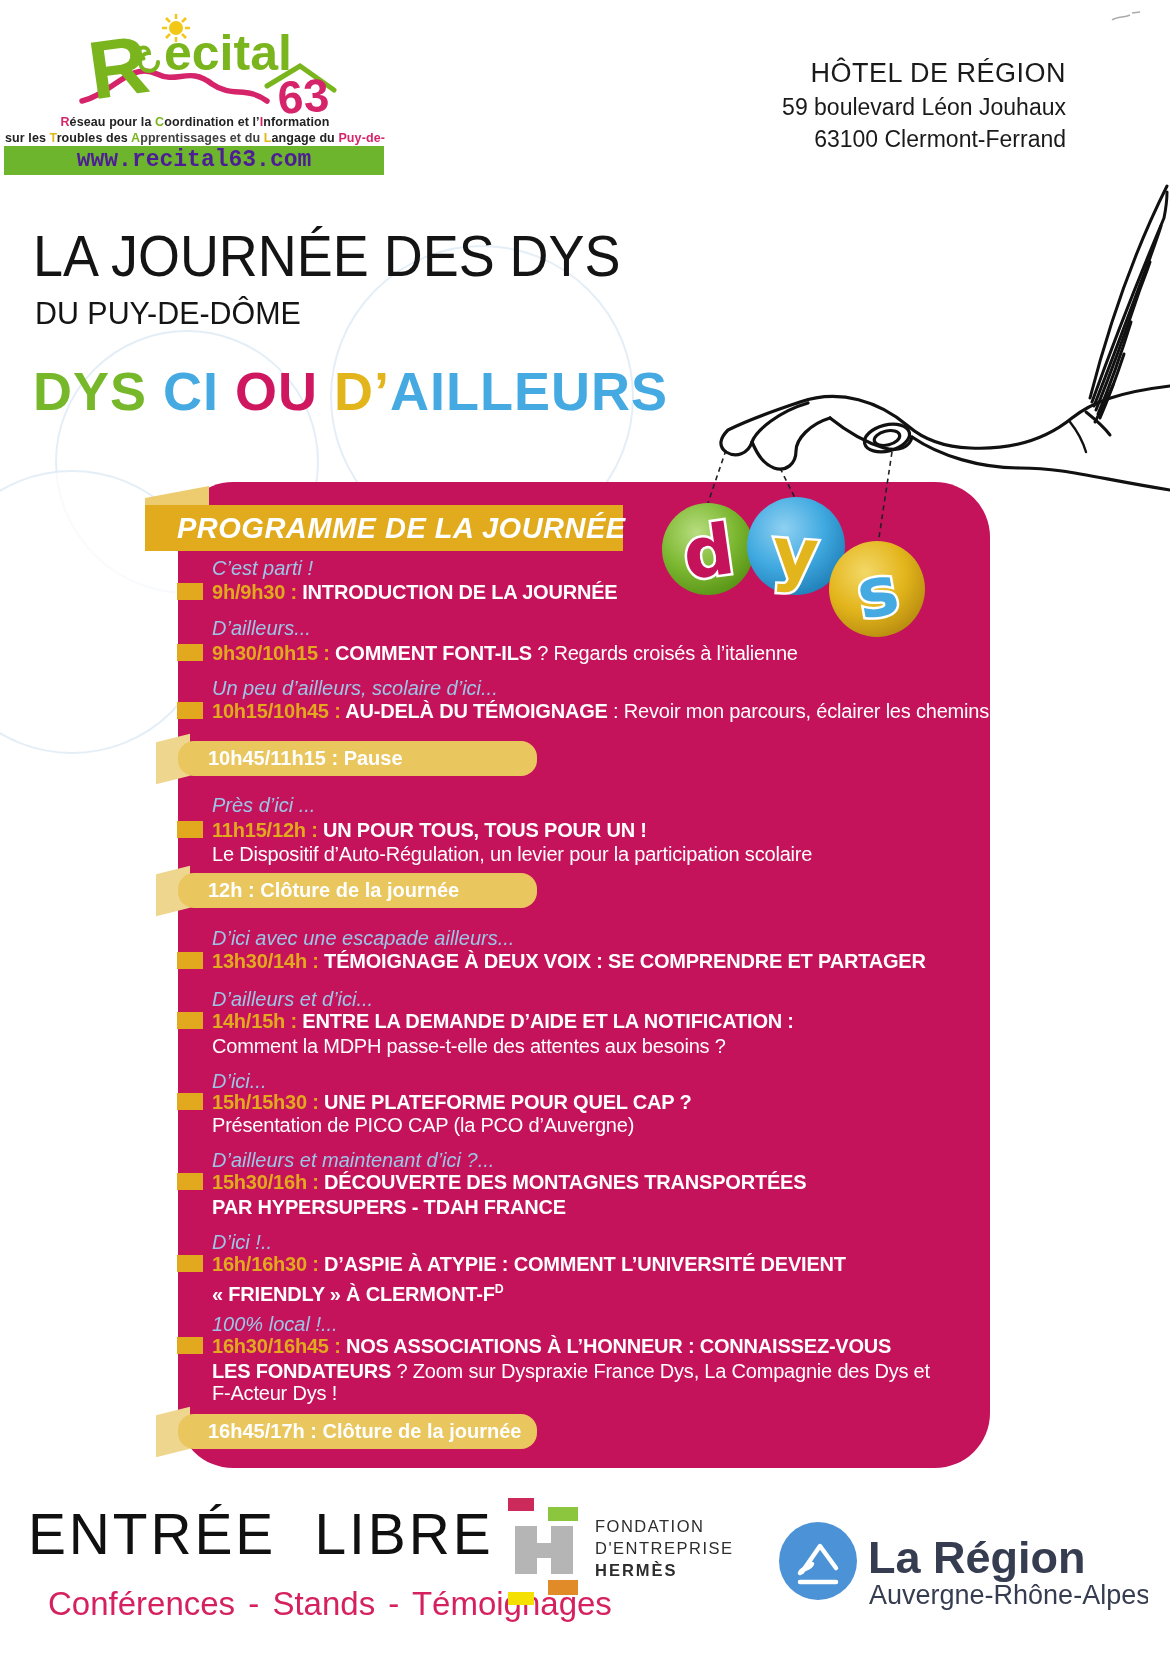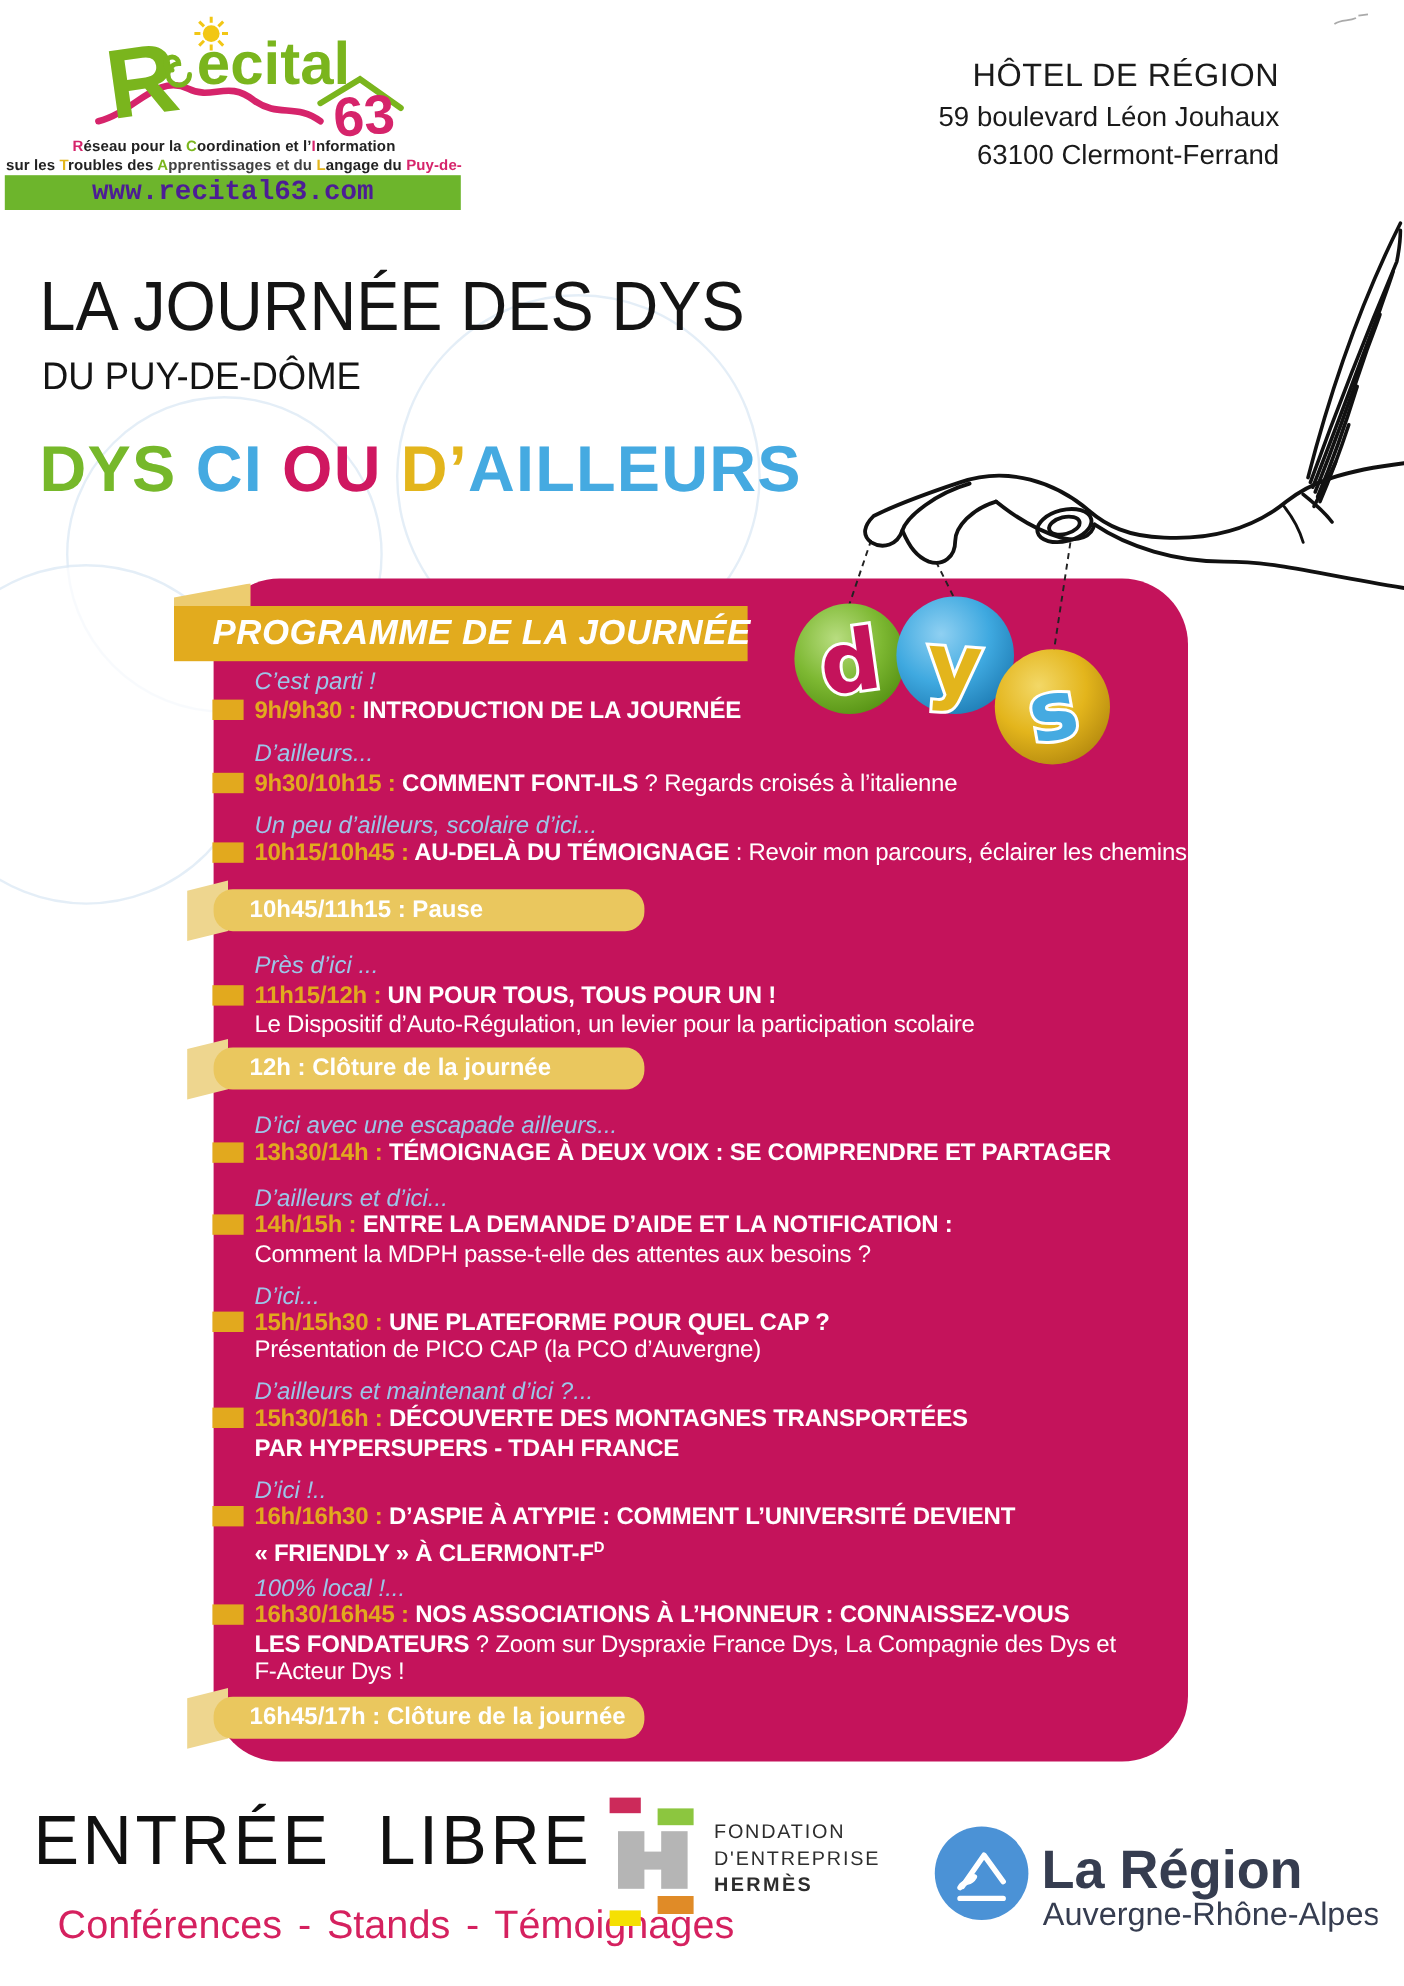--- a/index.html
+++ b/index.html
@@ -8,21 +8,21 @@
   .abs{position:absolute;}
   
   .cloud{position:absolute;border:2px solid #dce9f5;border-radius:50%;background:#fff;z-index:0;opacity:.75;}
   
   .sub-line{position:absolute;width:400px;text-align:center;font-size:12.5px;font-weight:700;letter-spacing:.1px;z-index:2;}
   .www-bar{position:absolute;left:4px;top:146px;width:380px;height:29px;background:#6db52c;z-index:2;
            color:#4c1d95;font-family:Liberation Mono, monospace;font-weight:700;font-size:23px;text-align:center;line-height:29px;}
   .date-block{position:absolute;left:600px;top:36px;width:466px;text-align:right;z-index:2;}
   .date-main{font-size:45px;font-weight:700;color:#d5215f;line-height:1.05;}
   .date-hours{font-size:30px;font-weight:700;color:#d5215f;margin-top:4px;}
-  .venue{font-size:27px;color:#1a1a1a;margin-top:12px;letter-spacing:.5px;}
+  .venue{font-size:27px;color:#1a1a1a;margin-top:22px;letter-spacing:.5px;}
   .addr{font-size:23px;color:#1a1a1a;line-height:1.22;margin-top:4px;}
   
   .t1{position:absolute;left:33px;top:222px;font-size:58px;color:#141414;letter-spacing:0;
       transform:scaleX(.93);transform-origin:left top;white-space:nowrap;z-index:2;}
   .t2{position:absolute;left:35px;top:295px;font-size:32px;color:#141414;transform:scaleX(.95);transform-origin:left top;z-index:2;}
   .t3{position:absolute;left:33px;top:360px;font-size:54px;font-weight:700;letter-spacing:1px;white-space:nowrap;z-index:2;}
   .t3 span{margin-right:16px;}
   
   .pinkbox{position:absolute;left:178px;top:482px;width:812px;height:986px;background:#c4135b;border-radius:55px;z-index:1;}
   .pbanner-fold{position:absolute;left:145px;top:486px;width:64px;height:24px;background:#edcc6f;z-index:2;

